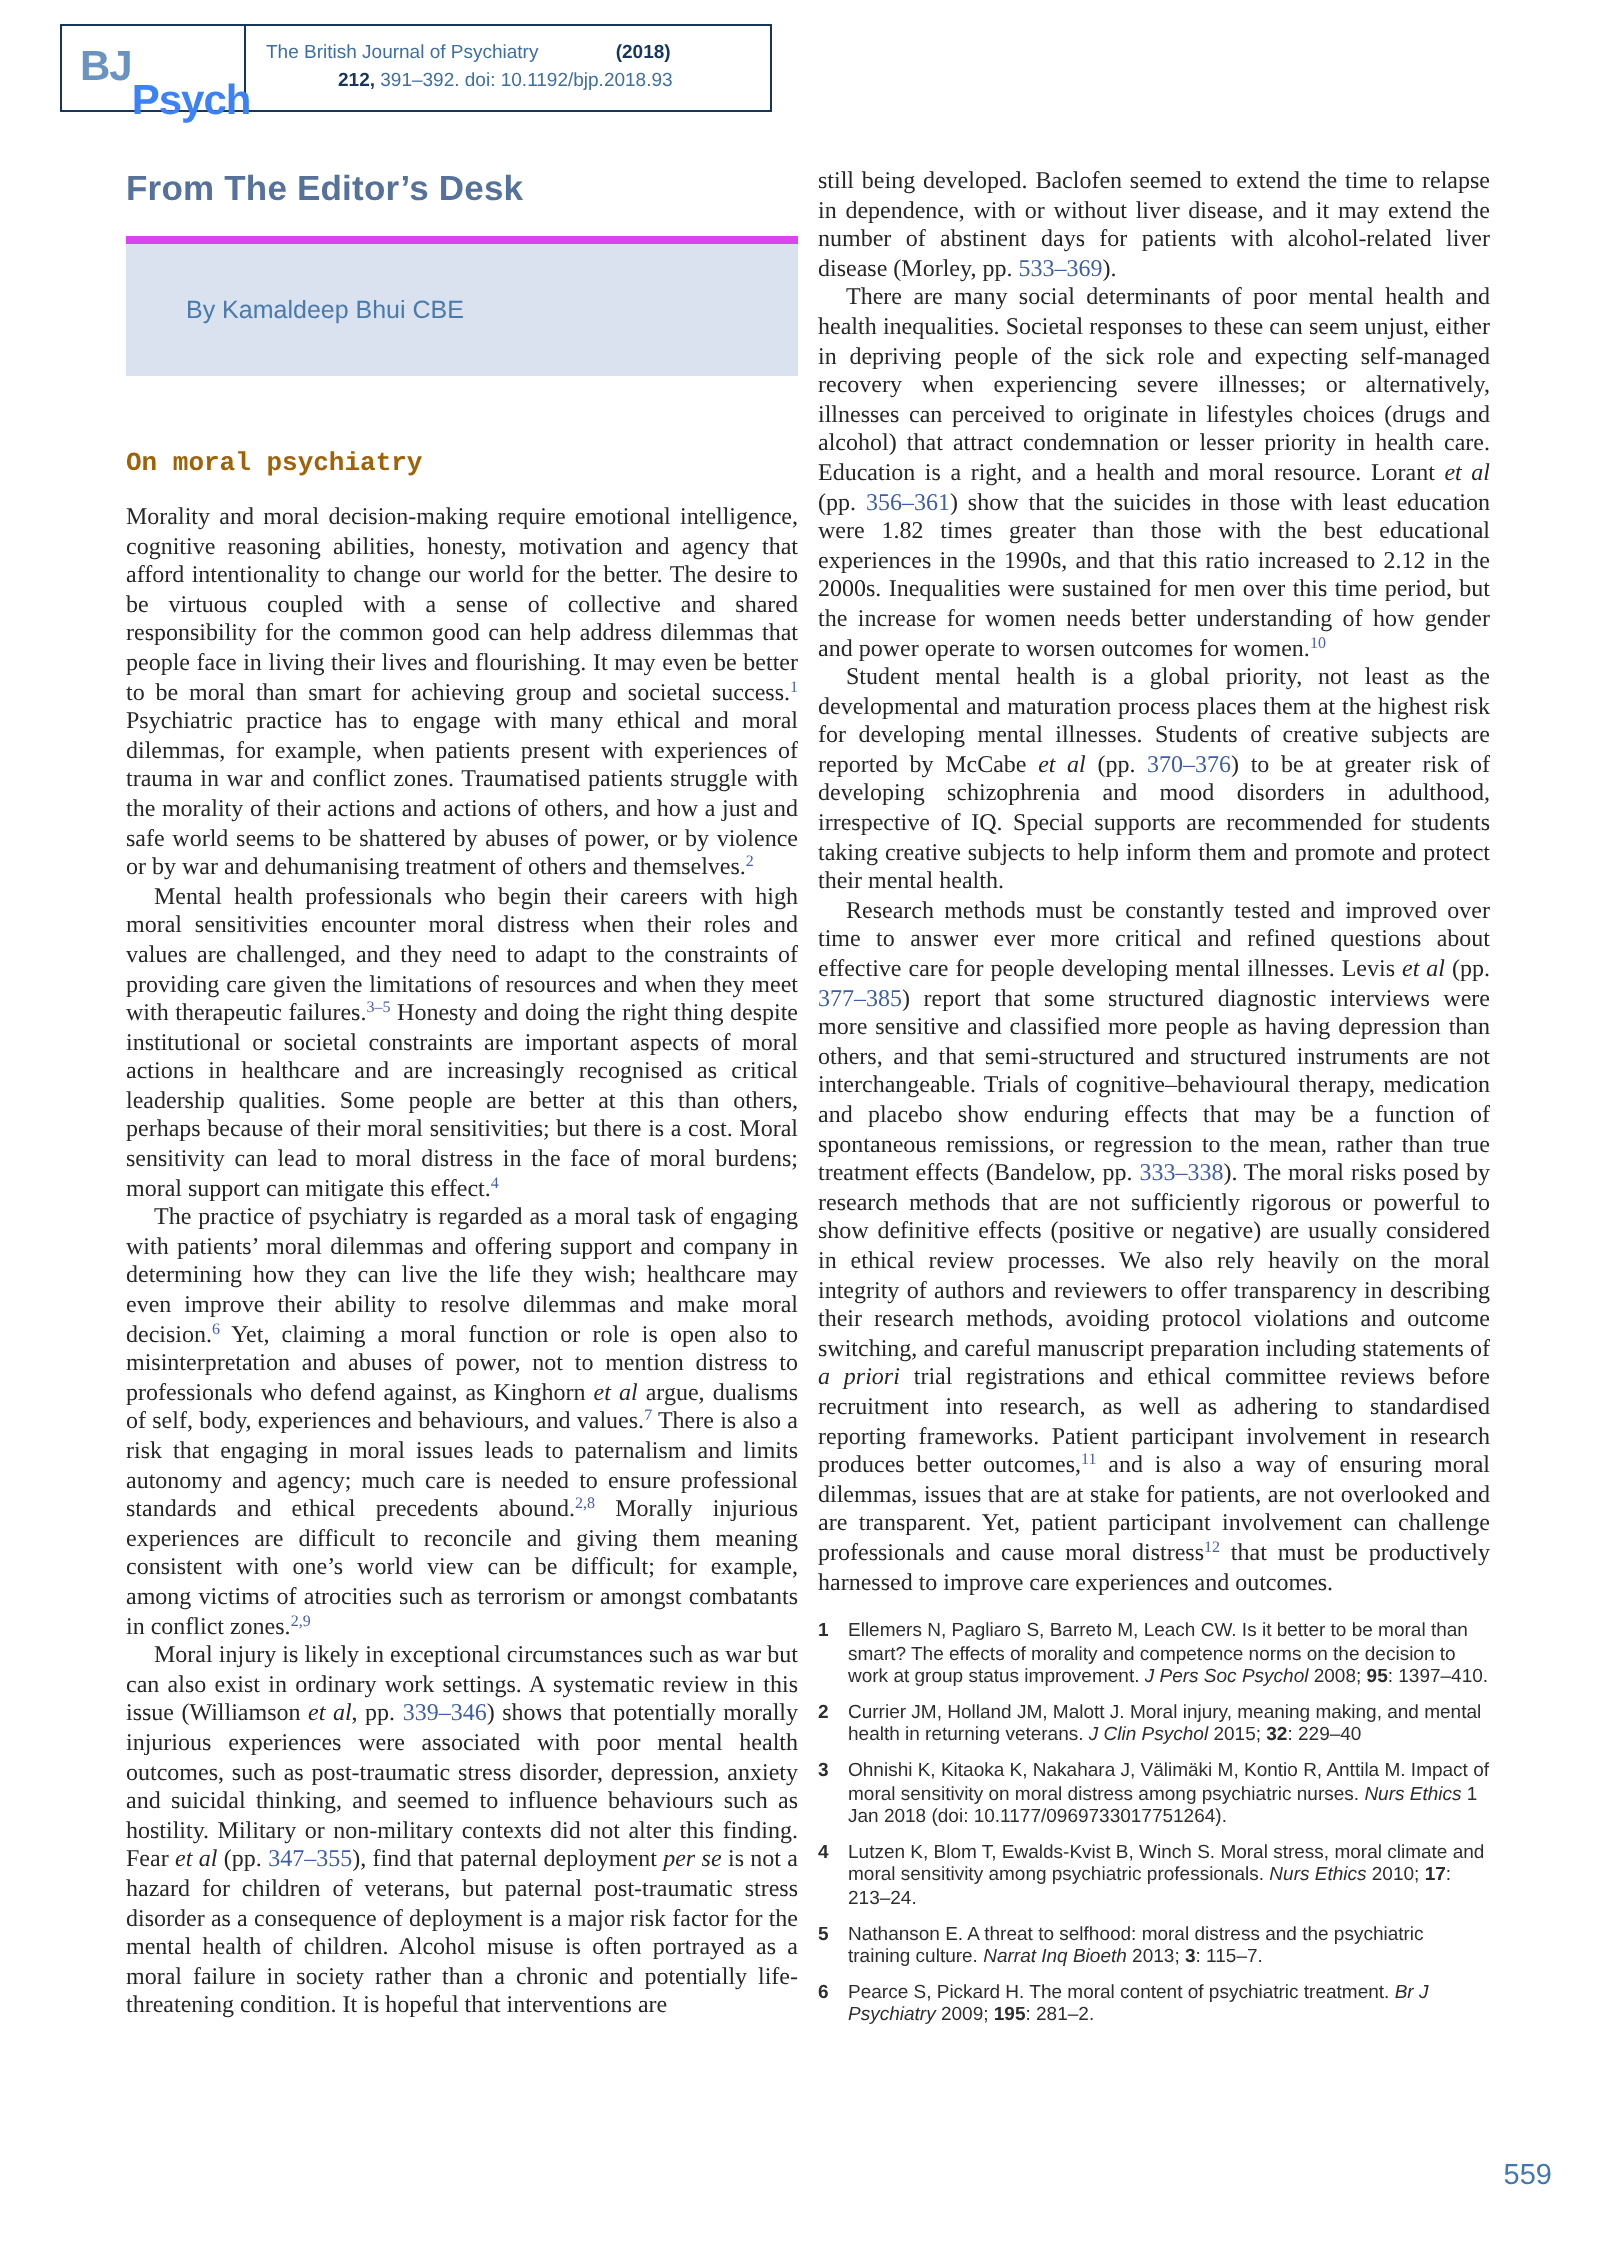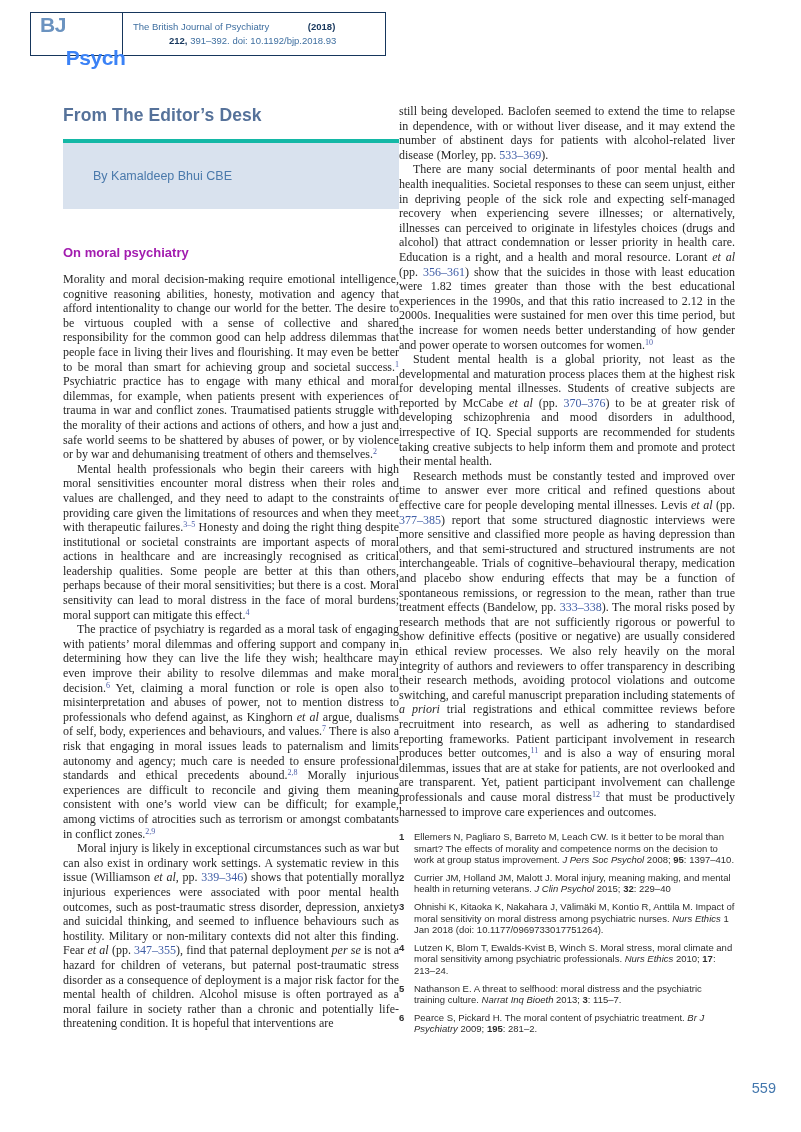--- a/index.html
+++ b/index.html
@@ -8,46 +8,46 @@
     background:#ffffff; overflow:hidden;
     font-family:"Liberation Serif", serif;
   }
   .header-box {
     position:absolute; left:30px; top:12px; width:356px; height:44px;
     box-sizing:border-box; border:1.5px solid #16365c; display:flex;
     background:#ffffff;
   }
   .logo-cell {
     width:92px; box-sizing:border-box; border-right:1.5px solid #16365c;
-    display:flex; padding-left:9px;
+    display:flex; align-items:center; padding-left:9px;
     font-family:"Liberation Sans", sans-serif; font-weight:700;
     font-size:21px; letter-spacing:-0.5px;
   }
   .logo-bj { color:#6b93c0; }
   .logo-psych { color:#3b82f6;margin-top:33px; }
   .citation {
     padding:7px 0 0 10px; font-family:"Liberation Sans", sans-serif;
     font-size:9.5px; line-height:1.45; color:#3f6fa0;
   }
   .citation b { color:#16365c; font-weight:700;padding-left:36px; }
-  .content { position:absolute; left:63px; top:97px; width:682px; display:flex; }
+  .content { position:absolute; left:63px; top:76px; width:682px; display:flex; gap:10px; }
   .col { width:336px; box-sizing:border-box; }
   .col-right { padding-top:7px; }
   h1.article-title {
     font-family:"Liberation Sans", sans-serif; font-size:17.5px; font-weight:700;
     color:#56729a; margin:8px 0 13px 0; letter-spacing:0.1px;
   }
   .byline-box {
-    background:#d9e2ee; border-top:4px solid #14b8a6; height:70px;
+    background:#d9e2ee; border-top:4px solid #d946ef; height:70px;
     box-sizing:border-box; padding:26px 0 0 30px; margin-bottom:36px;
     font-family:"Liberation Sans", sans-serif; font-size:12.5px; color:#4a79ab;
   }
   h2.section-heading {
-    font-family:Liberation Sans, sans-serif; font-size:13px; font-weight:700;
-    color:#a21caf; margin:0 0 12px 0;
+    font-family:Liberation Mono, monospace; font-size:13px; font-weight:700;
+    color:#a16207; margin:0 0 12px 0;
   }
   p.body {
     font-size:12px; line-height:14.6px; text-align:justify;
     margin:0; color:#272727;
   }
   p.body.indent { text-indent:14px; }
   sup.refmark { color:#4a5ca8; font-size:8px; line-height:0; vertical-align:4px; }
   .page-link { color:#3f5da6; }
   .references {
     margin-top:12px; font-family:"Liberation Sans", sans-serif;

